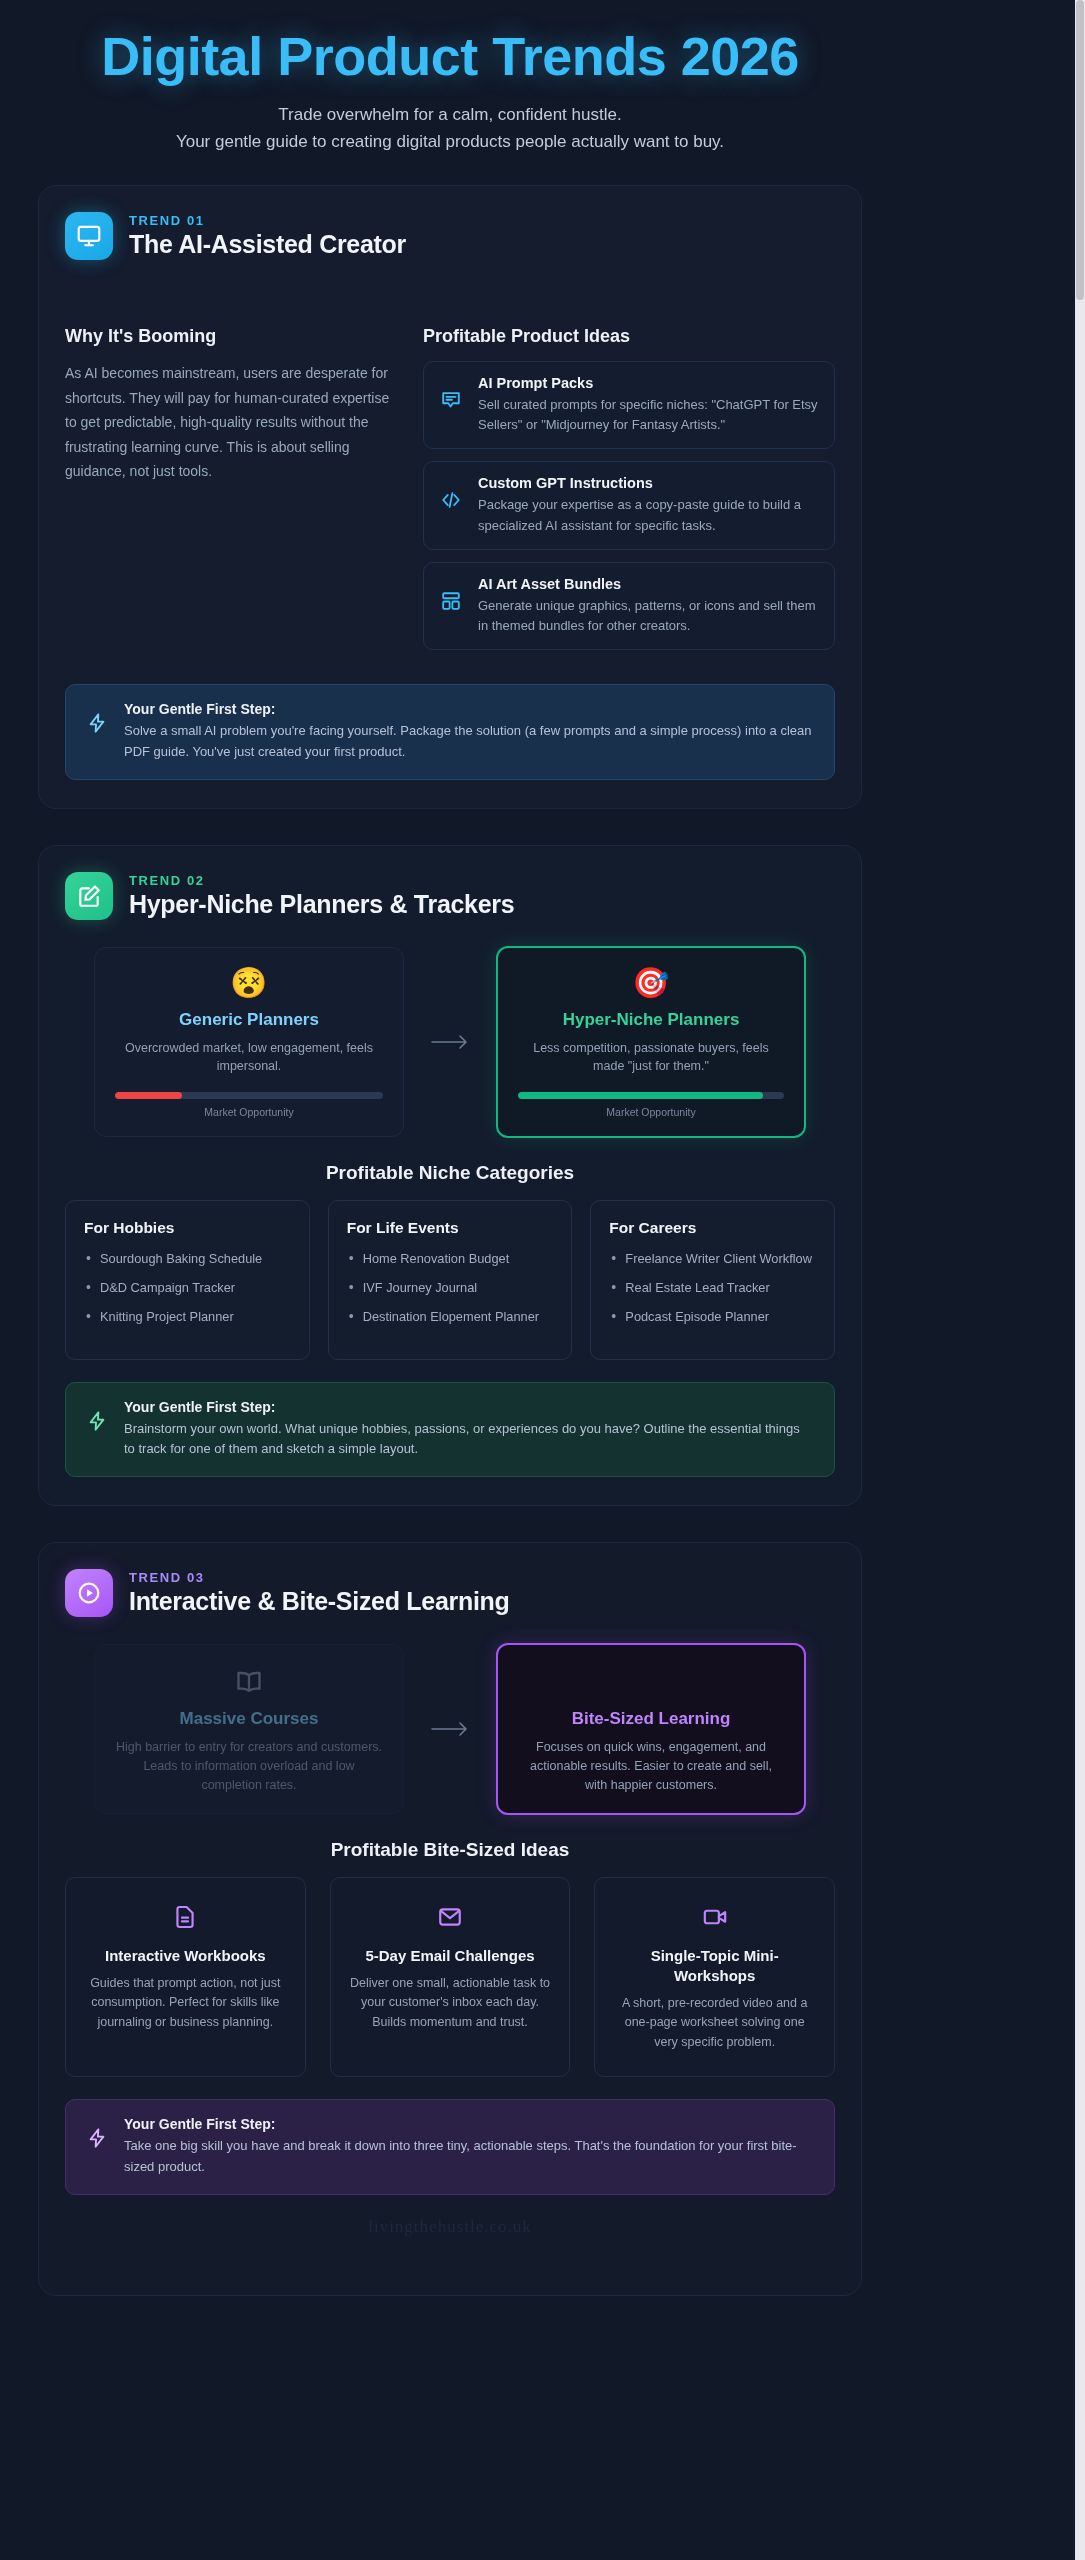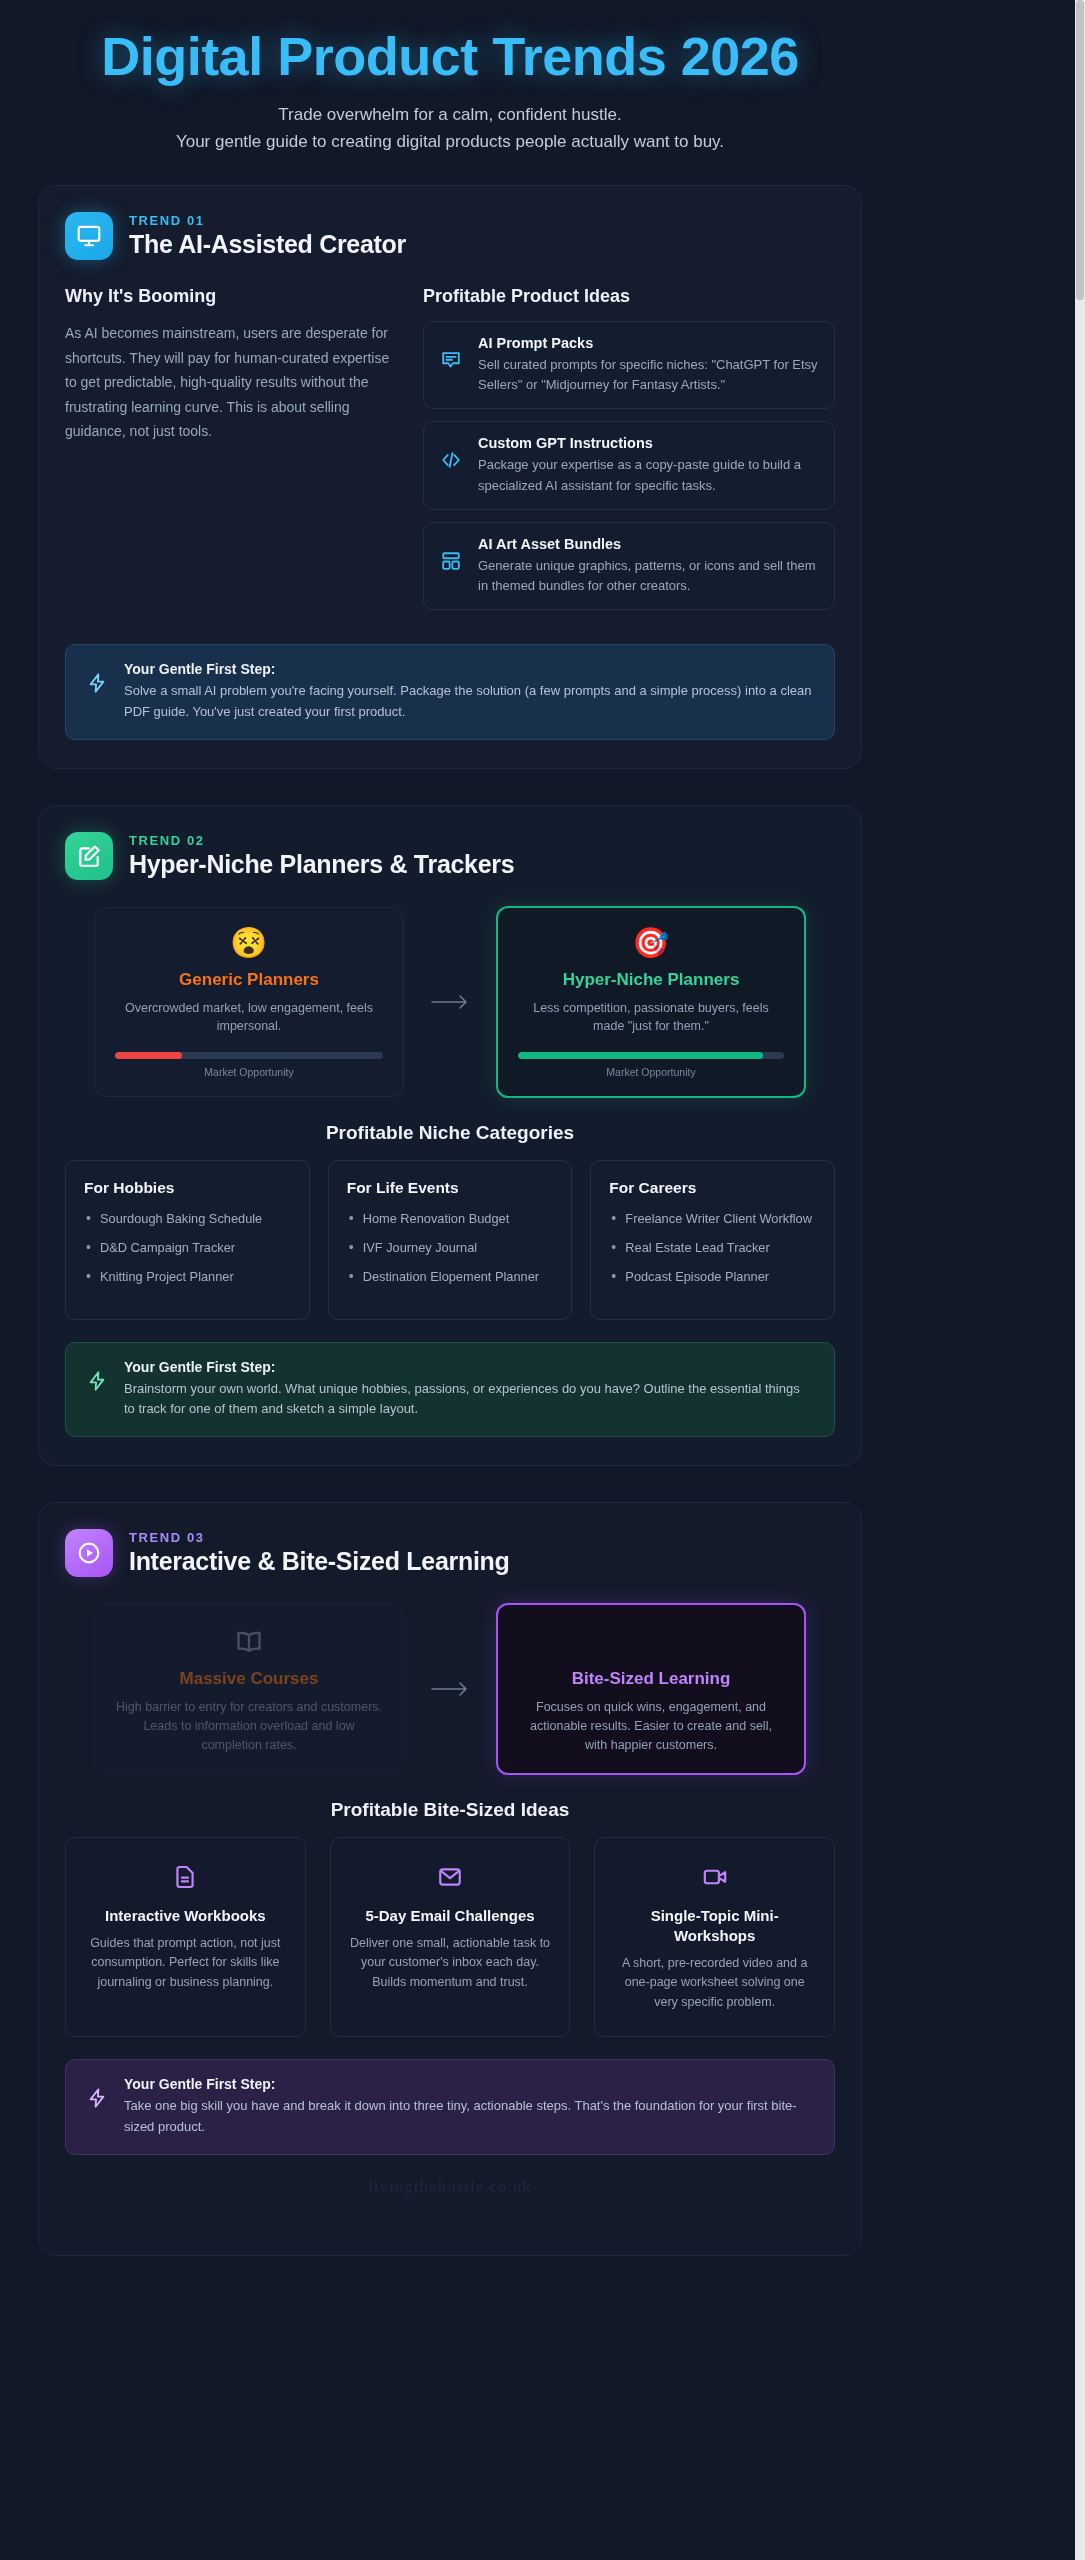--- a/index.html
+++ b/index.html
@@ -69,21 +69,21 @@
   }
   .t1 .trend-kicker{ color:#38bdf8;}
   .t2 .trend-kicker{ color:#34d399;}
   .t3 .trend-kicker{ color:#a78bfa;}
   .trend-title{ font-size:25px; font-weight:bold; color:#f1f5f9; letter-spacing:-.3px;}
 
   
   .two-col{ display:flex; gap:28px; align-items:flex-start;}
   .col-left{ width:330px; flex:0 0 330px;}
   .col-right{ flex:1;}
-  .sec-h{ font-size:18px; font-weight:bold; color:#eef2f8; margin-bottom:14px;}
+  .sec-h{ font-size:18px; font-weight:bold; color:#eef2f8; margin-bottom:14px;margin-top:40px;}
   .body-text{ font-size:14px; line-height:1.75; color:#9aa8bd;}
 
   .idea{
     display:flex; gap:14px; align-items:flex-start;
     border:1px solid #22304b; border-radius:10px;
     background:#16203450;
     padding:13px 16px; margin-bottom:12px;
   }
   .idea-ico{ flex:0 0 24px; width:24px; margin-top:14px;}
   .idea-ico svg{ width:22px;height:22px; fill:none; stroke-width:2; stroke-linecap:round; stroke-linejoin:round;}
@@ -114,21 +114,21 @@
     text-align:center;
   }
   .cmp-bad{ background:#16203470; border:1px solid #1e293f;}
   .t2 .cmp-good{ background:#0f1a26; border:2px solid #10b981; box-shadow:0 0 20px rgba(16,185,129,.18);}
   .t3 .cmp-good{ background:#120e1e; border:2px solid #a855f7; box-shadow:0 0 20px rgba(168,85,247,.2);}
   .t3 .cmp-bad{ opacity:.45;}
   .cmp-emoji{ font-size:30px; line-height:1; margin-bottom:12px;}
   .cmp-ico{ height:34px; margin-bottom:10px; display:flex; align-items:center; justify-content:center;}
   .cmp-ico svg{ width:28px;height:28px;fill:none;stroke-width:2;stroke-linecap:round;stroke-linejoin:round;}
   .cmp-t{ font-size:17px; font-weight:bold; margin-bottom:9px;}
-  .cmp-bad .cmp-t{ color:#f97316;}
+  .cmp-bad .cmp-t{ color:#7dd3fc;}
   .t2 .cmp-good .cmp-t{ color:#34d399;}
   .t3 .cmp-good .cmp-t{ color:#c084fc;}
   .cmp-d{ font-size:12.5px; line-height:1.5; color:#93a1b6;}
   .bar-wrap{ margin-top:16px;}
   .bar{ height:7px; border-radius:4px; background:#2b3a52; overflow:hidden;}
   .bar span{ display:block; height:100%; border-radius:4px;}
   .bar-lbl{ font-size:10.5px; color:#7a879b; margin-top:7px;}
   .arrow{ flex:0 0 44px; display:flex;align-items:center;justify-content:center;}
   .arrow svg{ width:42px;height:24px; stroke:#6b7a90; fill:none; stroke-width:1.6; stroke-linecap:round; stroke-linejoin:round;}
 

